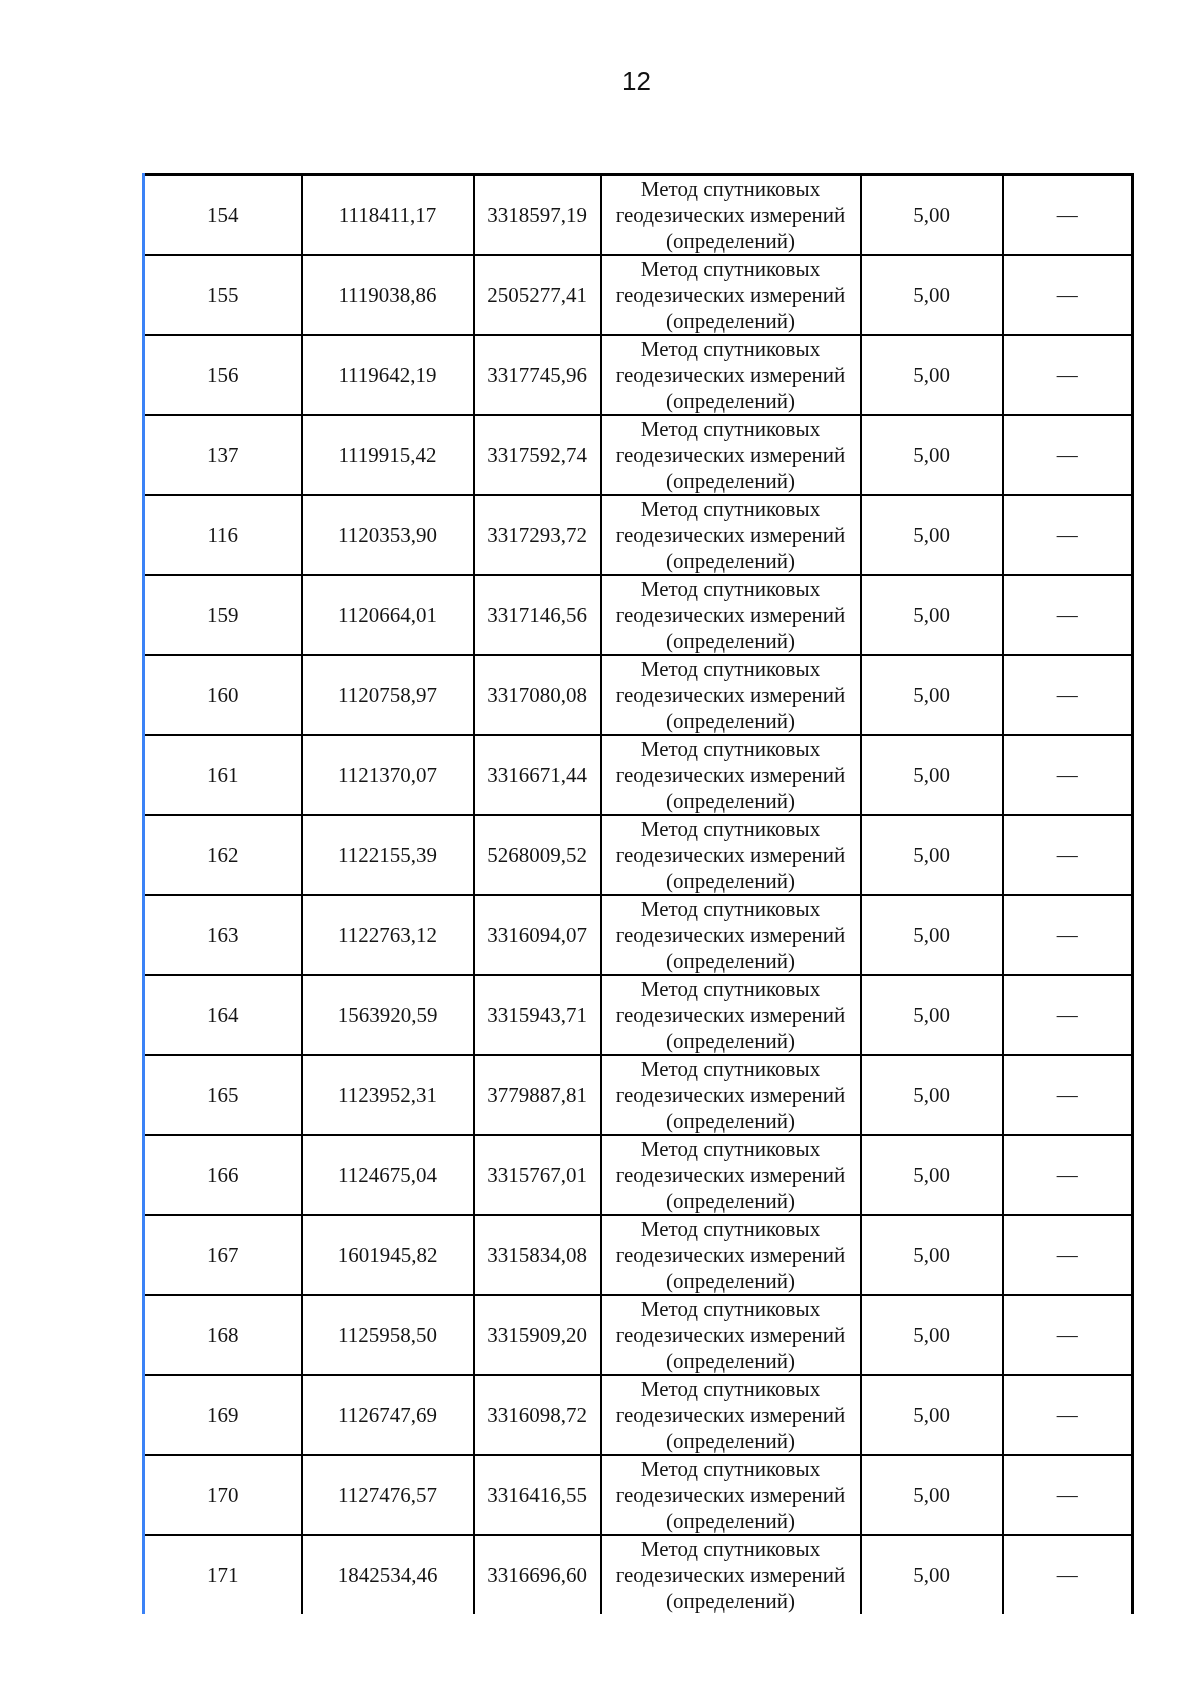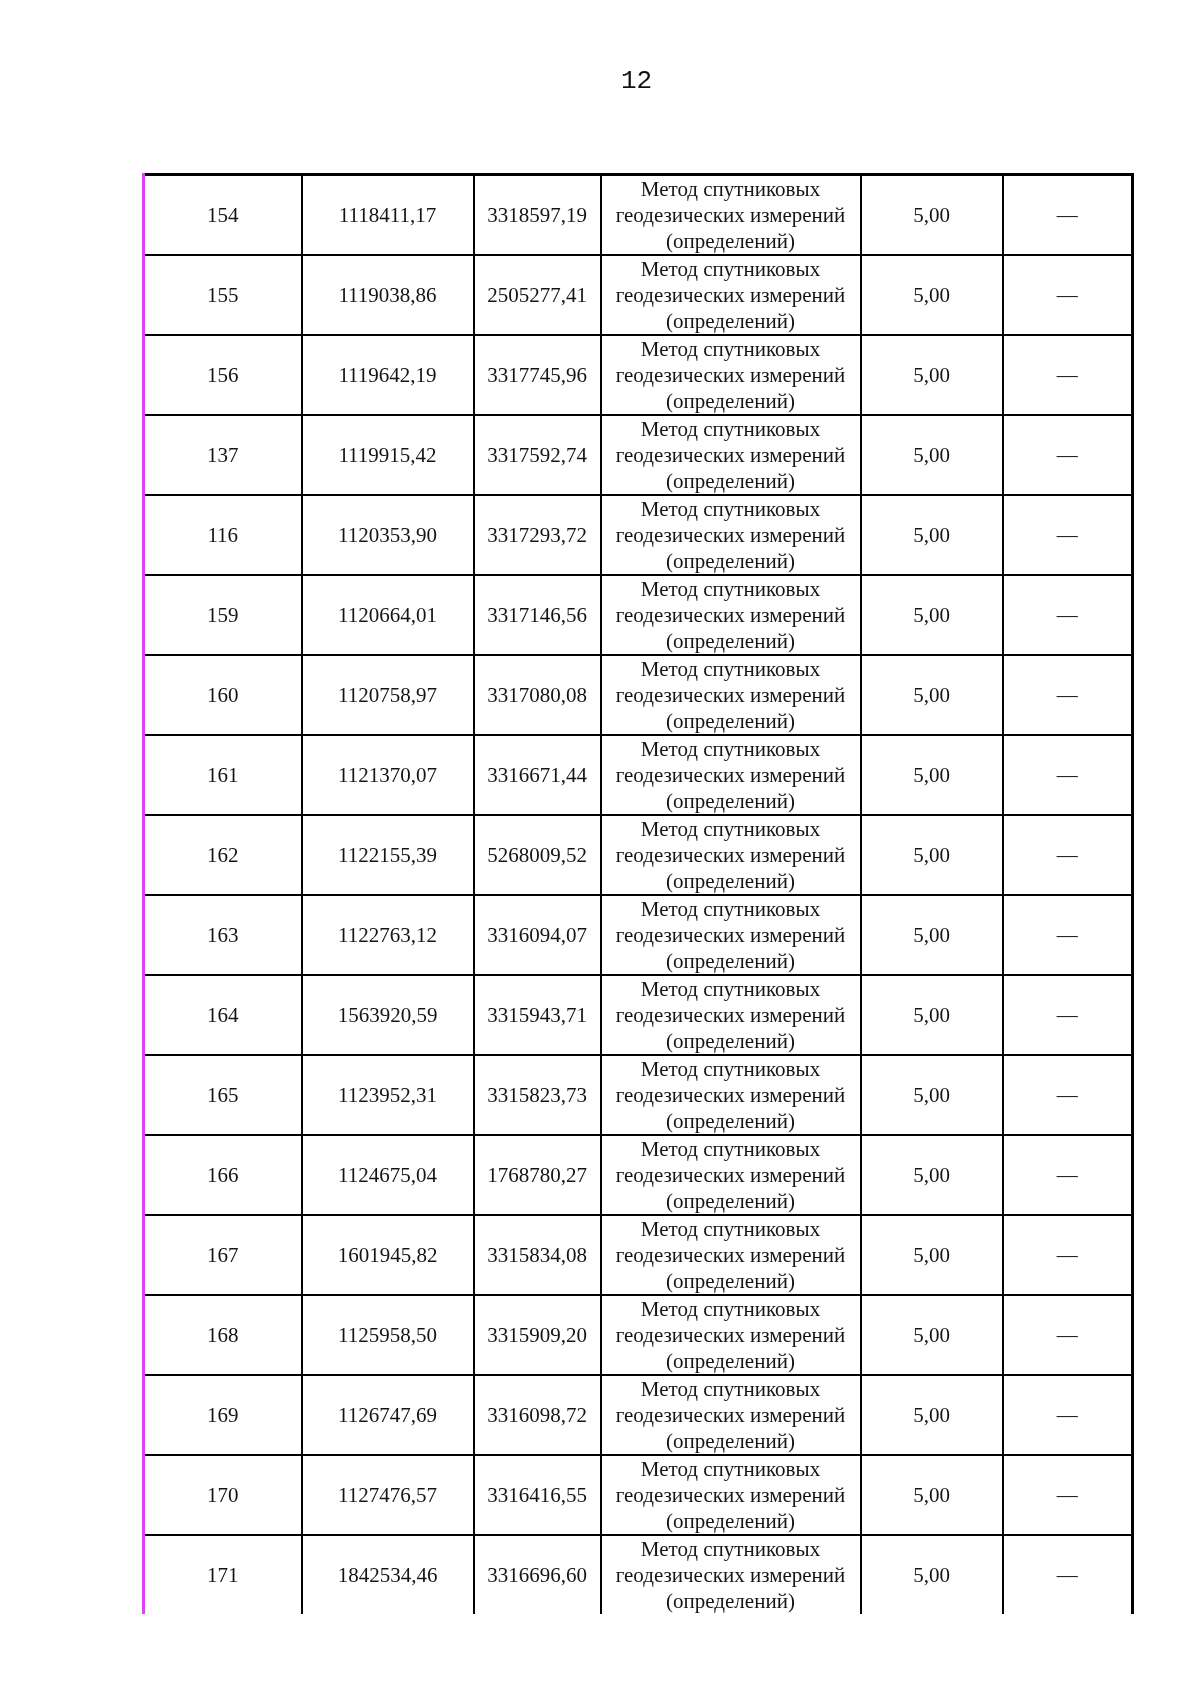--- a/index.html
+++ b/index.html
@@ -15,21 +15,21 @@
     color: #000000;
     font-family: "Liberation Serif", serif;
     overflow: hidden;
   }
   .page-number {
     position: absolute;
     top: 66px;
     left: 142px;
     width: 989px;
     text-align: center;
-    font-family: Liberation Mono, monospace;
+    font-family: Liberation Sans, sans-serif;
     font-size: 26px;
     color: #111111;
   }
   table.coords-table {
     position: absolute;
     left: 142px;
     top: 173px;
     width: 989px;
     border-collapse: collapse;
     table-layout: fixed;
@@ -41,21 +41,21 @@
     border-bottom: 2px solid #000;
     height: 76px;
     padding: 0 2px;
     text-align: center;
     vertical-align: middle;
     font-size: 21px;
     line-height: 26px;
     color: #141414;
     overflow: hidden;
   }
-  table.coords-table td.col-left { border-left: 3px solid #d946ef; }
+  table.coords-table td.col-left { border-left: 3px solid #3b82f6; }
   table.coords-table td.col-right { border-right: 3px solid #000; }
   table.coords-table tr:last-child td { border-bottom: none; }
   td.note-cell { color: #555555; }
 </style>
 </head>
 <body>
 
 <div class="page">
   <div class="page-number">12</div>
 
@@ -153,29 +153,29 @@
           <td class="col-left">164</td>
           <td>1563920,59</td>
           <td>3315943,71</td>
           <td>Метод спутниковых геодезических измерений (определений)</td>
           <td>5,00</td>
           <td class="col-right note-cell">—</td>
         </tr>
         <tr>
           <td class="col-left">165</td>
           <td>1123952,31</td>
-          <td>3315823,73</td>
+          <td>3779887,81</td>
           <td>Метод спутниковых геодезических измерений (определений)</td>
           <td>5,00</td>
           <td class="col-right note-cell">—</td>
         </tr>
         <tr>
           <td class="col-left">166</td>
           <td>1124675,04</td>
-          <td>1768780,27</td>
+          <td>3315767,01</td>
           <td>Метод спутниковых геодезических измерений (определений)</td>
           <td>5,00</td>
           <td class="col-right note-cell">—</td>
         </tr>
         <tr>
           <td class="col-left">167</td>
           <td>1601945,82</td>
           <td>3315834,08</td>
           <td>Метод спутниковых геодезических измерений (определений)</td>
           <td>5,00</td>

